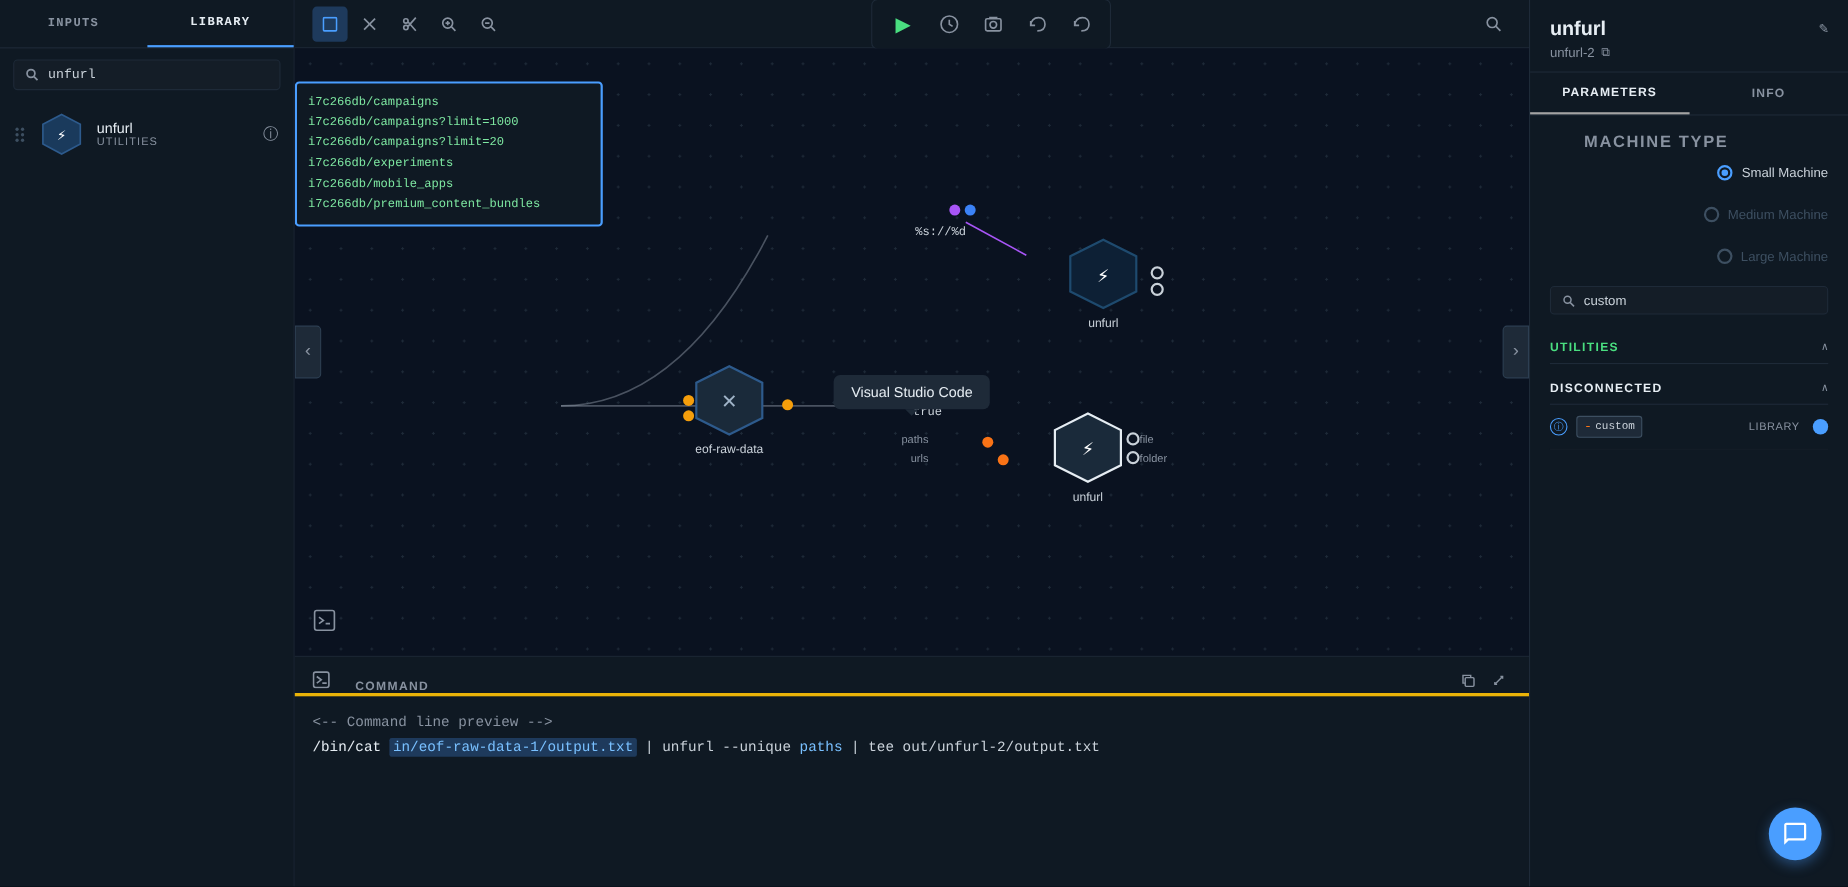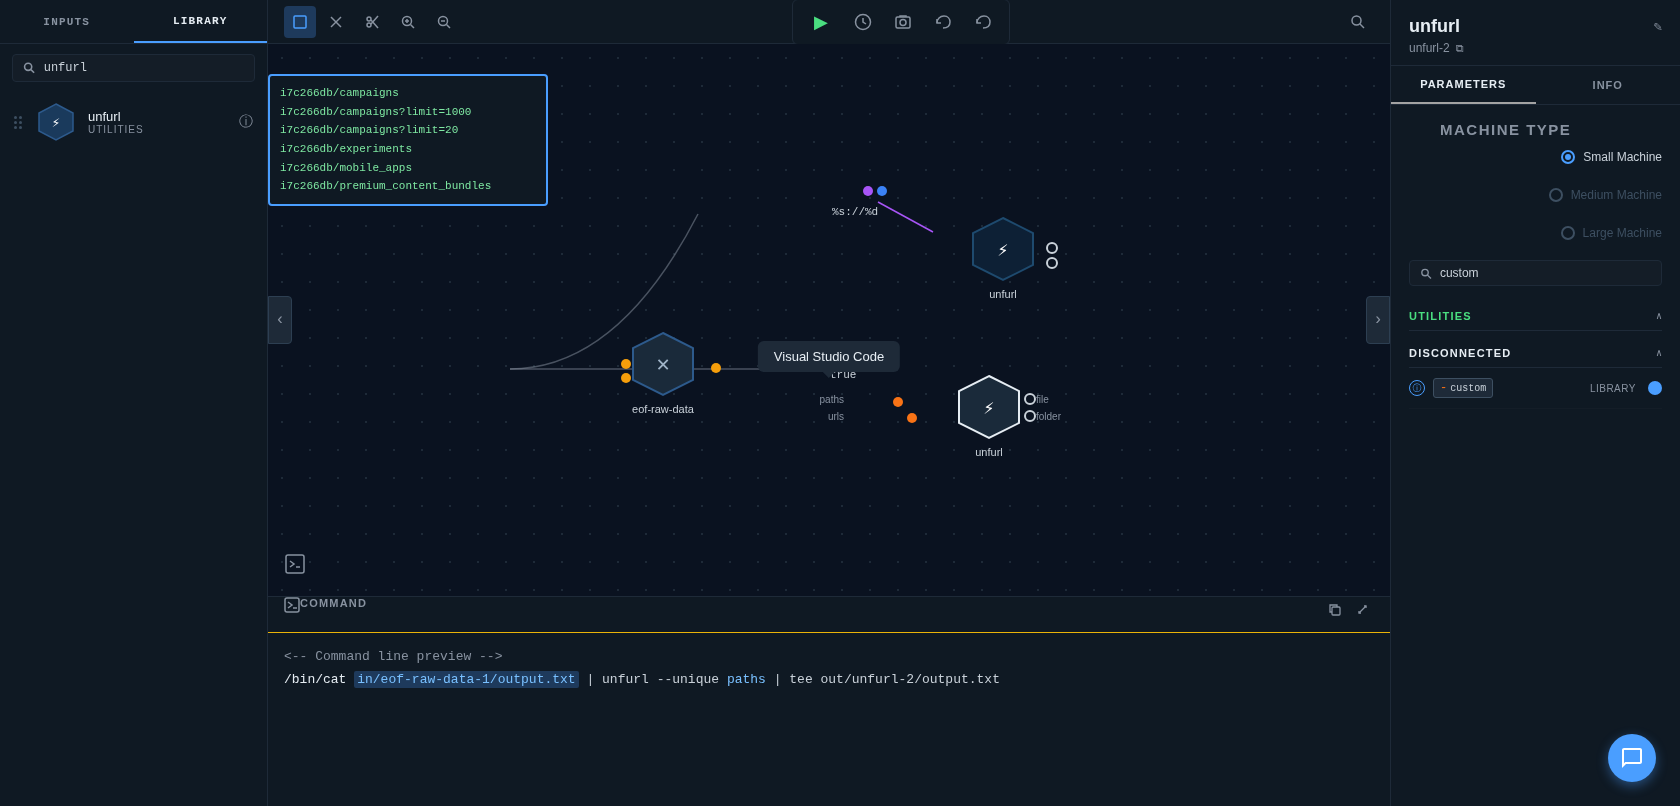--- a/index.html
+++ b/index.html
@@ -277,25 +277,25 @@
 
     
     .bottom-panel {
       height: 210px;
       background: #0f1923;
       border-top: 1px solid #1e2a38;
     }
 
     .bottom-panel-header {
       display: flex;
-      align-items: flex-start;
+      align-items: flex-end;
       padding: 0 16px;
       height: 36px;
-      border-bottom: 1px solid #eab308;
-      gap: 0;
+      border-bottom: 3px solid #eab308;
+      gap: 23px;
     }
 
     .panel-title {
       font-size: 11px;
       font-weight: bold;
       letter-spacing: 1.2px;
       color: #8892a0;
       font-family: Arial, sans-serif;
     }
 

